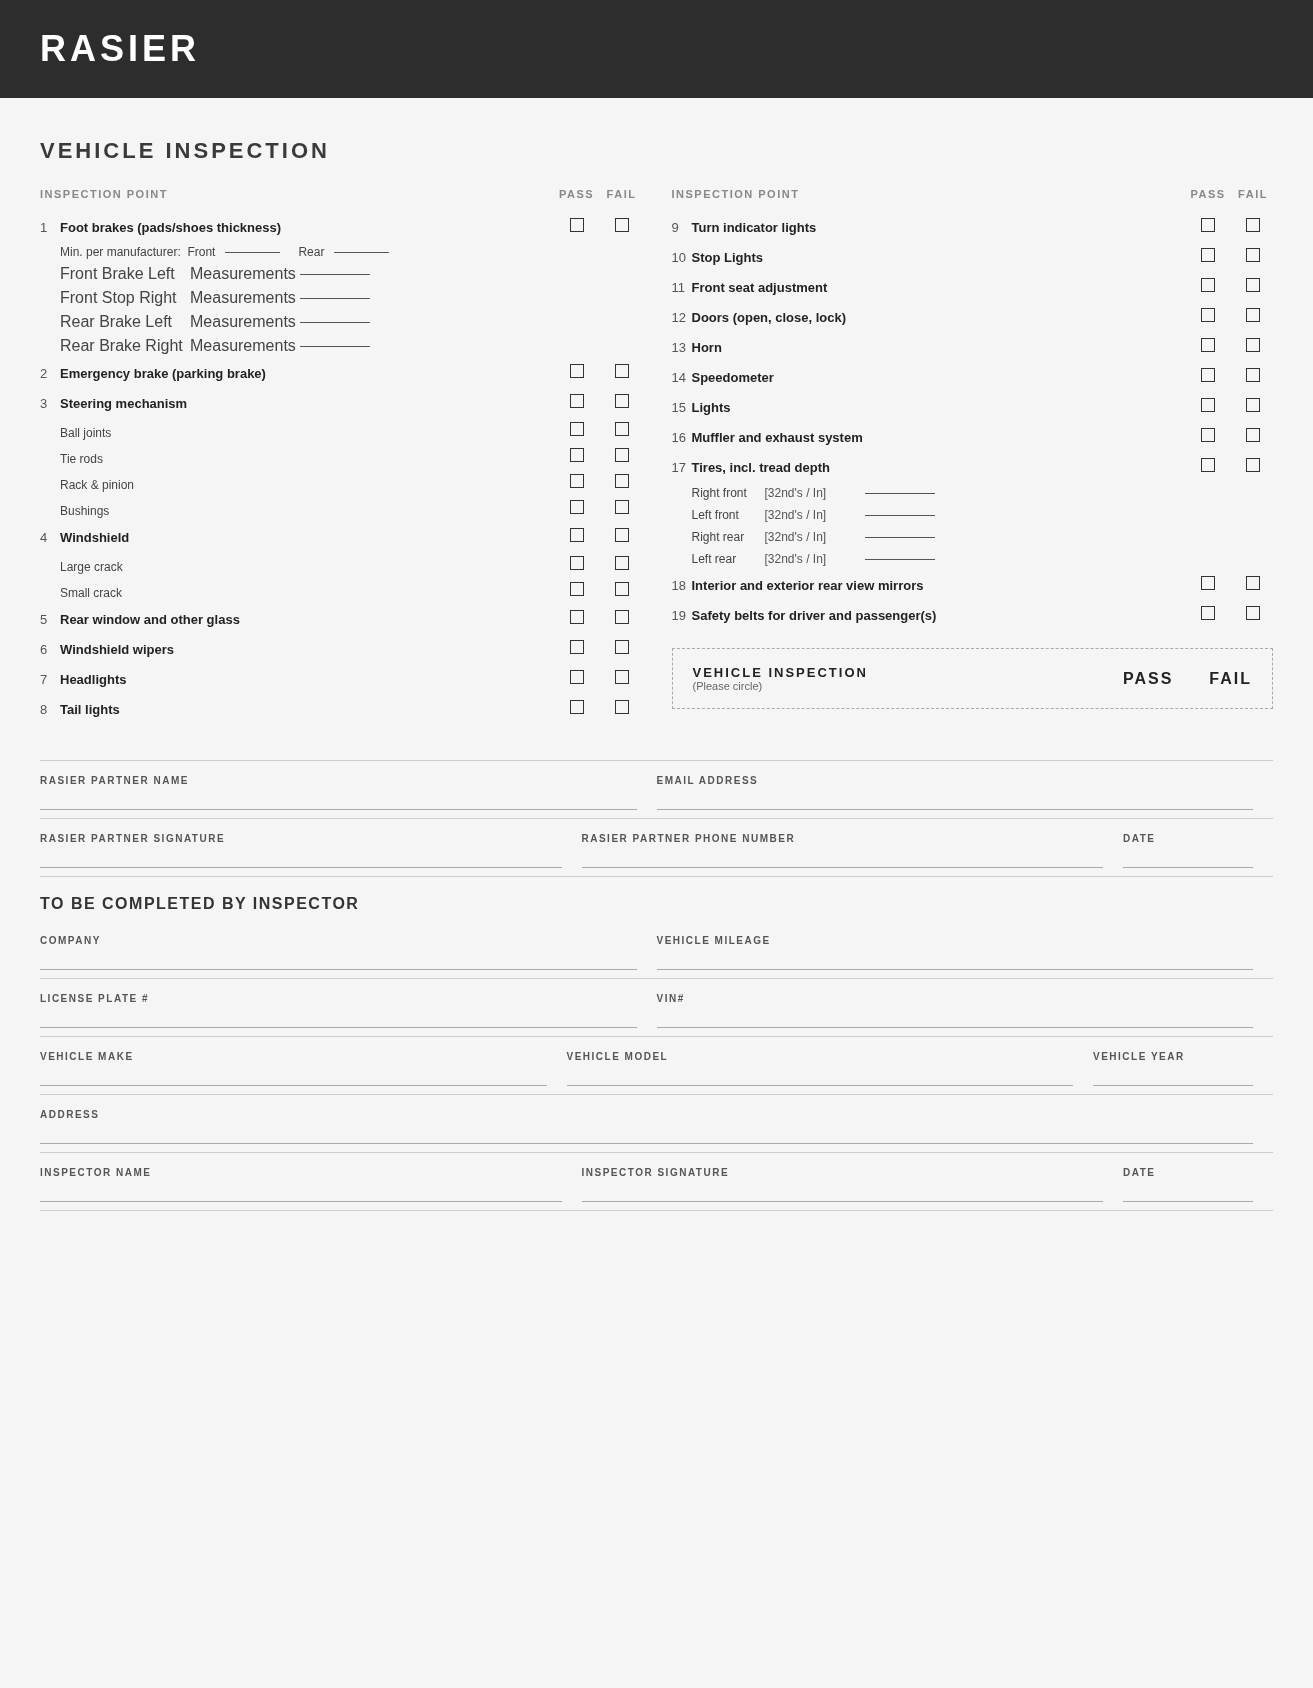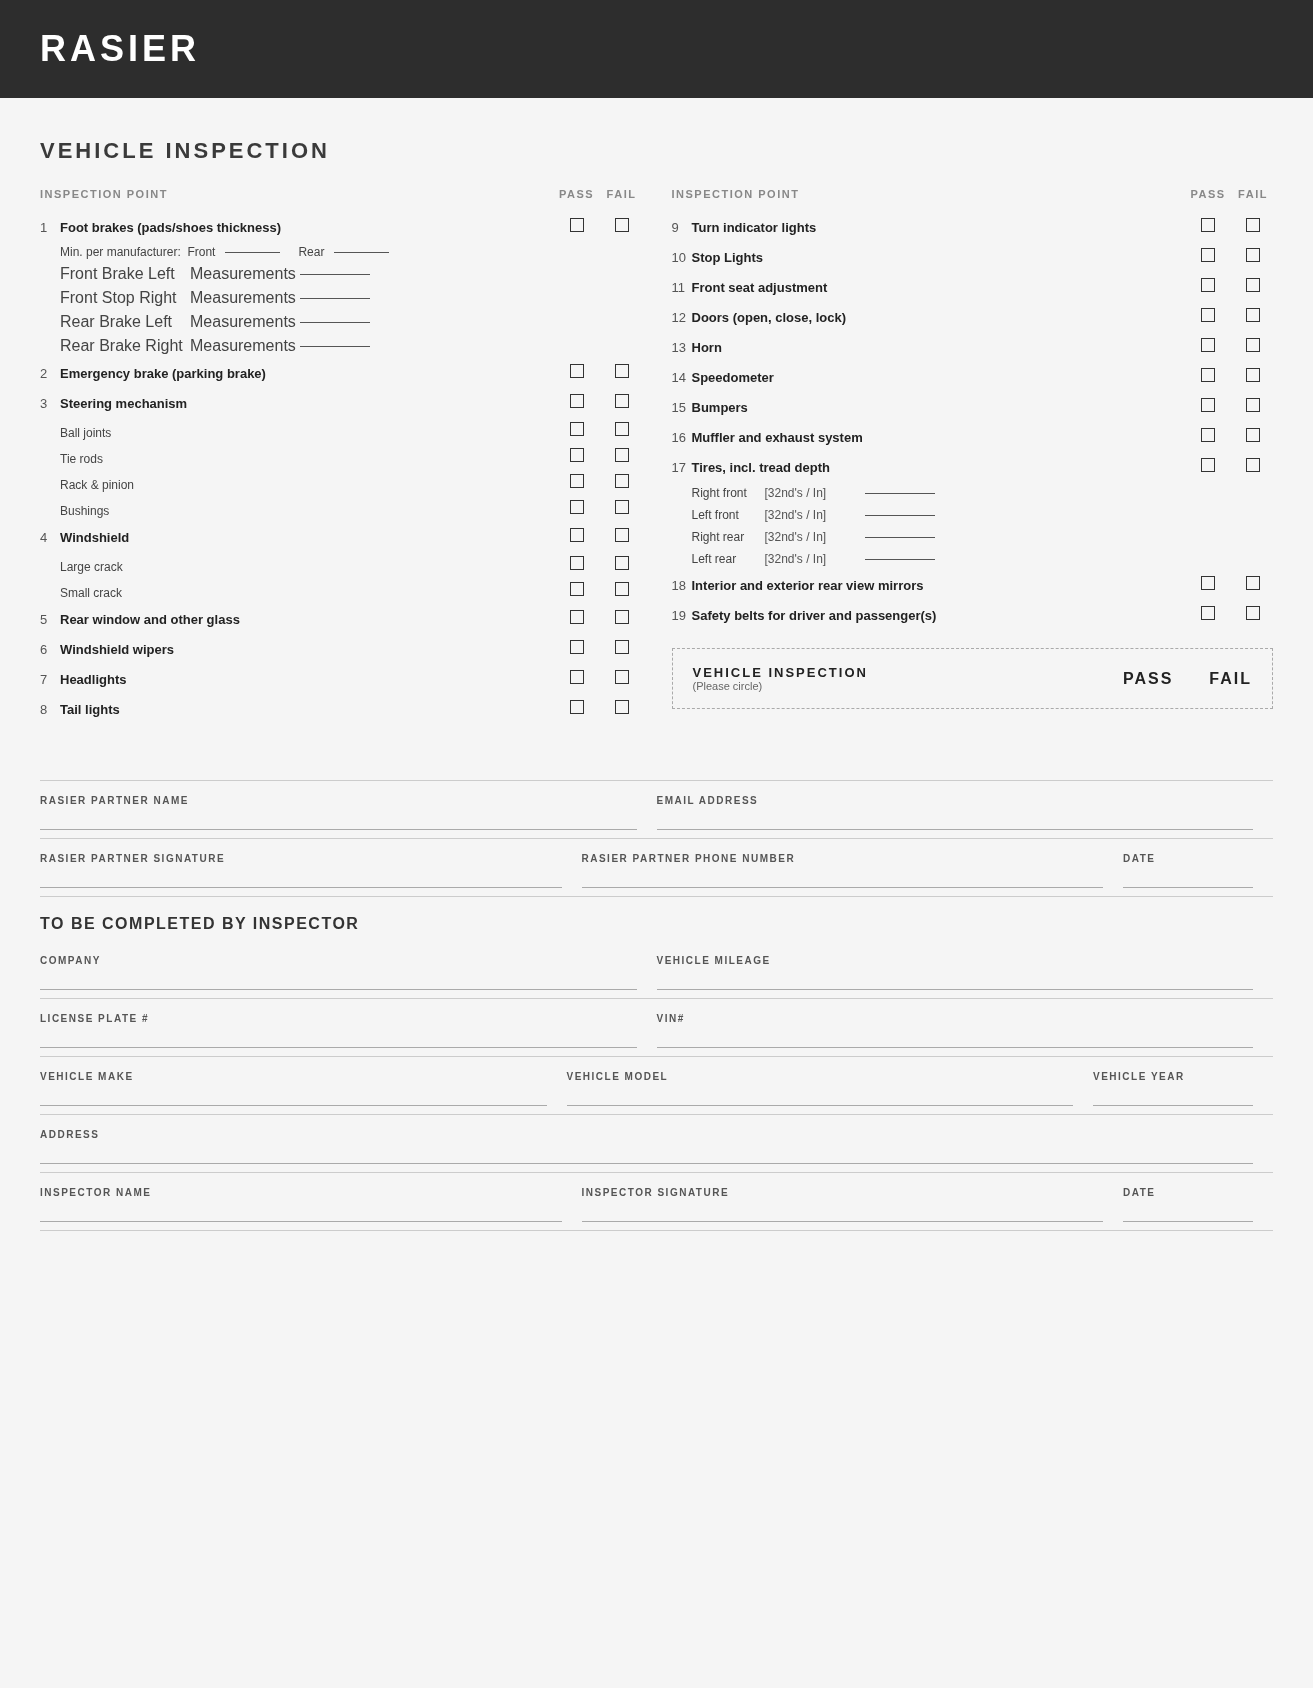--- a/index.html
+++ b/index.html
@@ -188,21 +188,21 @@
       color: #222;
     }
     .final-fail {
       font-size: 16px;
       font-weight: bold;
       letter-spacing: 2px;
       color: #222;
       margin-left: 16px;
     }
     .forms-section {
-      margin-top: 56px;
+      margin-top: 36px;
       border-top: 1.5px solid #ccc;
     }
     .form-row {
       display: flex;
       gap: 0;
       border-bottom: 1px solid #ccc;
       padding: 14px 0 8px 0;
       align-items: flex-end;
     }
     .form-field {
@@ -408,21 +408,21 @@
 
       <div class="inspection-item">
         <span class="item-number">14</span>
         <span class="item-label bold">Speedometer</span>
         <span class="pass-box"><span class="checkbox"></span></span>
         <span class="fail-box"><span class="checkbox"></span></span>
       </div>
 
       <div class="inspection-item">
         <span class="item-number">15</span>
-        <span class="item-label bold">Bumpers</span>
+        <span class="item-label bold">Lights</span>
         <span class="pass-box"><span class="checkbox"></span></span>
         <span class="fail-box"><span class="checkbox"></span></span>
       </div>
 
       <div class="inspection-item">
         <span class="item-number">16</span>
         <span class="item-label bold">Muffler and exhaust system</span>
         <span class="pass-box"><span class="checkbox"></span></span>
         <span class="fail-box"><span class="checkbox"></span></span>
       </div>

